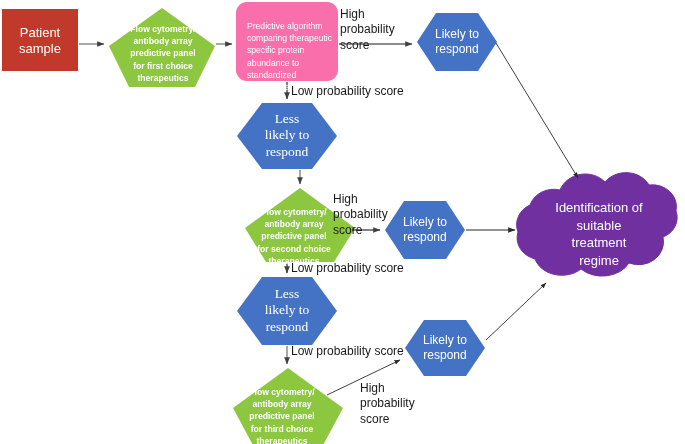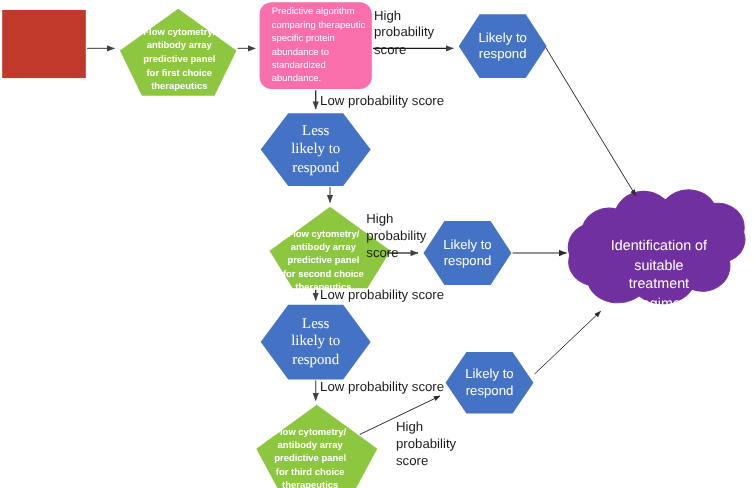--- a/index.html
+++ b/index.html
@@ -113,28 +113,30 @@
 
     <line x1="327" y1="395" x2="400" y2="360" stroke="#2b2b2b" stroke-width="0.9" marker-end="url(#arrowhead-thin)"></line>
 
     <line x1="496" y1="43" x2="578" y2="178" stroke="#2b2b2b" stroke-width="0.9" marker-end="url(#arrowhead-thin)"></line>
 
     <line x1="466" y1="230" x2="515" y2="230" stroke="#2b2b2b" stroke-width="1.1" marker-end="url(#arrowhead-thin)"></line>
 
     <line x1="486" y1="340" x2="546" y2="283" stroke="#2b2b2b" stroke-width="0.9" marker-end="url(#arrowhead-thin)"></line>
   </svg>
 
+  <div class="node-label lbl-patient" style="left:2px; top:25px; width:76px;">Patient
+sample</div>
 
   <div class="node-label lbl-pentagon" style="left:124px; top:23px; width:78px;">Flow cytometry/
 antibody array
 predictive panel
 for first choice
 therapeutics</div>
 
-  <div class="node-label lbl-pink" style="left:247px; top:4px; width:88px;">Predictive algorithm
+  <div class="node-label lbl-pink" style="left:247px; top:20px; width:88px;">Predictive algorithm
 comparing therapeutic
 specific protein
 abundance to
 standardized
 abundance.</div>
 
   <div class="node-label lbl-hex" style="left:420px; top:27px; width:74px;">Likely to
 respond</div>
 
   <div class="node-label lbl-hex-big" style="left:243px; top:111px; width:88px;">Less
@@ -156,21 +158,21 @@
 
   <div class="node-label lbl-hex" style="left:408px; top:333px; width:74px;">Likely to
 respond</div>
 
   <div class="node-label lbl-pentagon" style="left:240px; top:386px; width:84px;">Flow cytometry/
 antibody array
 predictive panel
 for third choice
 therapeutics</div>
 
-  <div class="node-label lbl-cloud" style="left:530px; top:214px; width:138px;">Identification of
+  <div class="node-label lbl-cloud" style="left:530px; top:199px; width:138px;">Identification of
 suitable
 treatment
 regime</div>
 
   <div class="edge-label" style="left:340px; top:7px; width:64px;">High
 probability
 score</div>
 
   <div class="edge-label" style="left:291px; top:84px; width:120px;">Low probability score</div>
 

